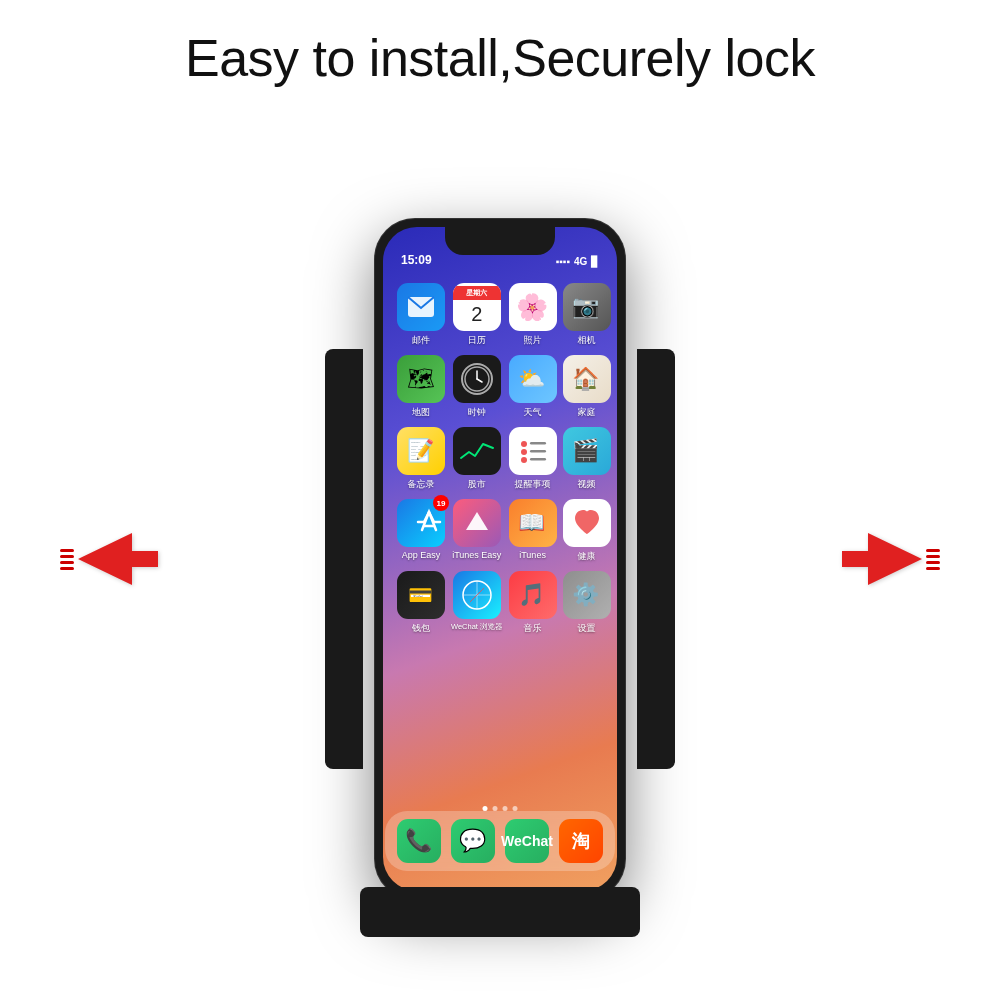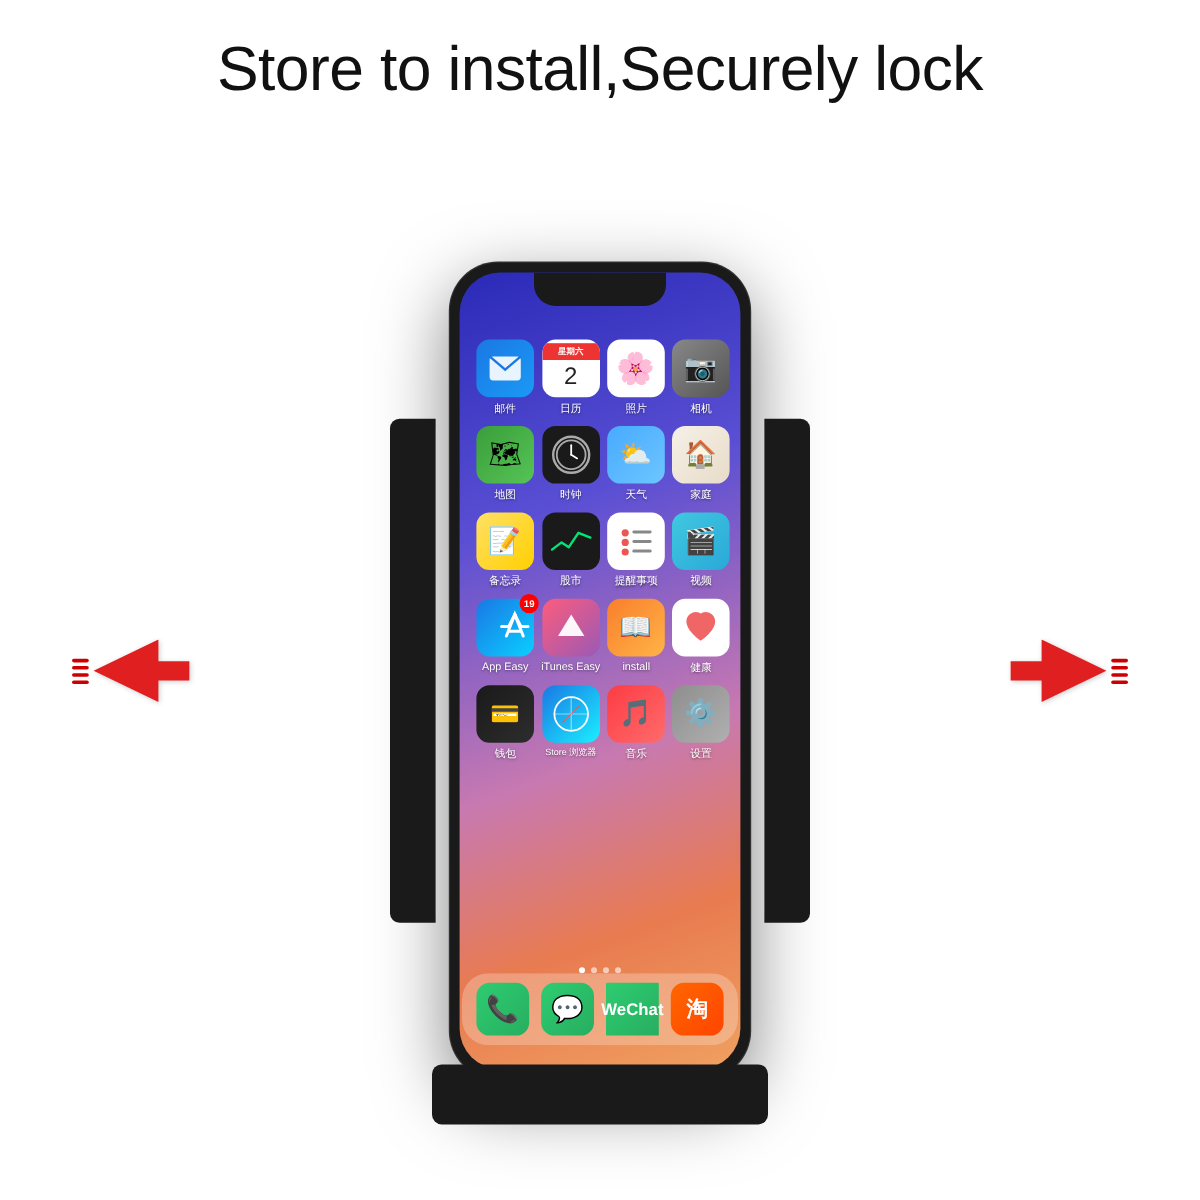--- a/index.html
+++ b/index.html
@@ -291,21 +291,21 @@
       border: 2px solid #aaa;
       position: relative;
       display: flex;
       align-items: center;
       justify-content: center;
     }
   </style>
 </head>
 <body>
 
-<div class="headline">Store to install,Securely lock</div>
+<div class="headline">Easy to install,Securely lock</div>
 
 <div class="scene">
 
   <div class="arrow-left">
     <div class="grip-lines">
       <div class="grip-line"></div>
       <div class="grip-line"></div>
       <div class="grip-line"></div>
       <div class="grip-line"></div>
     </div>
@@ -317,20 +317,28 @@
   <div class="mount-holder">
     <div class="holder-arm-left"></div>
     <div class="holder-arm-right"></div>
     <div class="holder-bottom"></div>
 
     <div class="iphone">
       <div class="iphone-screen">
 
         <div class="notch"></div>
 
+        <div class="status-bar">
+          <span class="status-time">15:09</span>
+          <div class="status-icons">
+            <span>▪▪▪▪</span>
+            <span>4G</span>
+            <span>▊</span>
+          </div>
+        </div>
 
         <div class="app-grid">
 
           <div class="app-item">
             <div class="app-icon icon-mail" style="font-size:24px; color:white; display:flex; align-items:center; justify-content:center;">
               <svg width="28" height="22" viewBox="0 0 28 22" fill="none">
                 <rect x="1" y="1" width="26" height="20" rx="3" fill="white" opacity="0.9"></rect>
                 <polyline points="1,1 14,12 27,1" stroke="#1a78e5" stroke-width="2" fill="none"></polyline>
               </svg>
             </div>
@@ -433,21 +441,21 @@
             <div class="app-icon icon-itunes" style="display:flex; align-items:center; justify-content:center;">
               <svg width="30" height="30" viewBox="0 0 30 30">
                 <polygon points="15,4 26,22 4,22" fill="white" opacity="0.95"></polygon>
               </svg>
             </div>
             <span class="app-label">iTunes Easy</span>
           </div>
 
           <div class="app-item">
             <div class="app-icon icon-ibooks" style="display:flex; align-items:center; justify-content:center; font-size:22px;">📖</div>
-            <span class="app-label">install</span>
+            <span class="app-label">iTunes</span>
           </div>
 
           <div class="app-item">
             <div class="app-icon icon-health" style="display:flex; align-items:center; justify-content:center;">
               <svg width="34" height="34" viewBox="0 0 34 34">
                 <path d="M17 28 C17 28 5 20 5 12 C5 7.6 8.6 4 13 4 C14.8 4 16.3 4.7 17 5.4 C17.7 4.7 19.2 4 21 4 C25.4 4 29 7.6 29 12 C29 20 17 28 17 28Z" fill="#e55" opacity="0.9"></path>
               </svg>
             </div>
             <span class="app-label">健康</span>
           </div>
@@ -460,21 +468,21 @@
           <div class="app-item">
             <div class="app-icon icon-safari" style="display:flex; align-items:center; justify-content:center;">
               <svg width="34" height="34" viewBox="0 0 34 34">
                 <circle cx="17" cy="17" r="14" fill="none" stroke="white" stroke-width="1.5"></circle>
                 <line x1="17" y1="3" x2="17" y2="31" stroke="white" stroke-width="1" opacity="0.5"></line>
                 <line x1="3" y1="17" x2="31" y2="17" stroke="white" stroke-width="1" opacity="0.5"></line>
                 <polygon points="24,10 14,20 10,24 20,14" fill="white"></polygon>
                 <polygon points="24,10 14,20 10,24 20,14" fill="none" stroke="#ff4444" stroke-width="0.5"></polygon>
               </svg>
             </div>
-            <span class="app-label" style="font-size:7.5px;">Store 浏览器</span>
+            <span class="app-label" style="font-size:7.5px;">WeChat 浏览器</span>
           </div>
 
           <div class="app-item">
             <div class="app-icon icon-music" style="display:flex; align-items:center; justify-content:center; font-size:22px;">🎵</div>
             <span class="app-label">音乐</span>
           </div>
 
           <div class="app-item">
             <div class="app-icon icon-settings" style="display:flex; align-items:center; justify-content:center; font-size:22px;">⚙️</div>
             <span class="app-label">设置</span>
@@ -485,21 +493,21 @@
         <div class="page-dots">
           <div class="dot active"></div>
           <div class="dot"></div>
           <div class="dot"></div>
           <div class="dot"></div>
         </div>
 
         <div class="dock">
           <div class="app-icon" style="background:linear-gradient(135deg,#2ecc71,#27ae60); border-radius:11px; display:flex; align-items:center; justify-content:center; font-size:22px;">📞</div>
           <div class="app-icon" style="background:linear-gradient(135deg,#2ecc71,#27ae60); border-radius:11px; display:flex; align-items:center; justify-content:center; font-size:22px;">💬</div>
-          <div class="app-icon" style="background:linear-gradient(135deg,#2ecc71,#27ae60); border-radius:1px; display:flex; align-items:center; justify-content:center; font-size:22px; color:white; font-weight:bold; font-size:14px;">WeChat</div>
+          <div class="app-icon" style="background:linear-gradient(135deg,#2ecc71,#27ae60); border-radius:11px; display:flex; align-items:center; justify-content:center; font-size:22px; color:white; font-weight:bold; font-size:14px;">WeChat</div>
           <div class="app-icon" style="background:linear-gradient(135deg,#ff6600,#ff4400); border-radius:11px; display:flex; align-items:center; justify-content:center; color:white; font-size:18px; font-weight:bold; font-family:'Microsoft YaHei',sans-serif;">淘</div>
         </div>
 
       </div>
     </div>
   </div>
 
   <div class="arrow-right">
     <div class="grip-lines">
       <div class="grip-line"></div>

